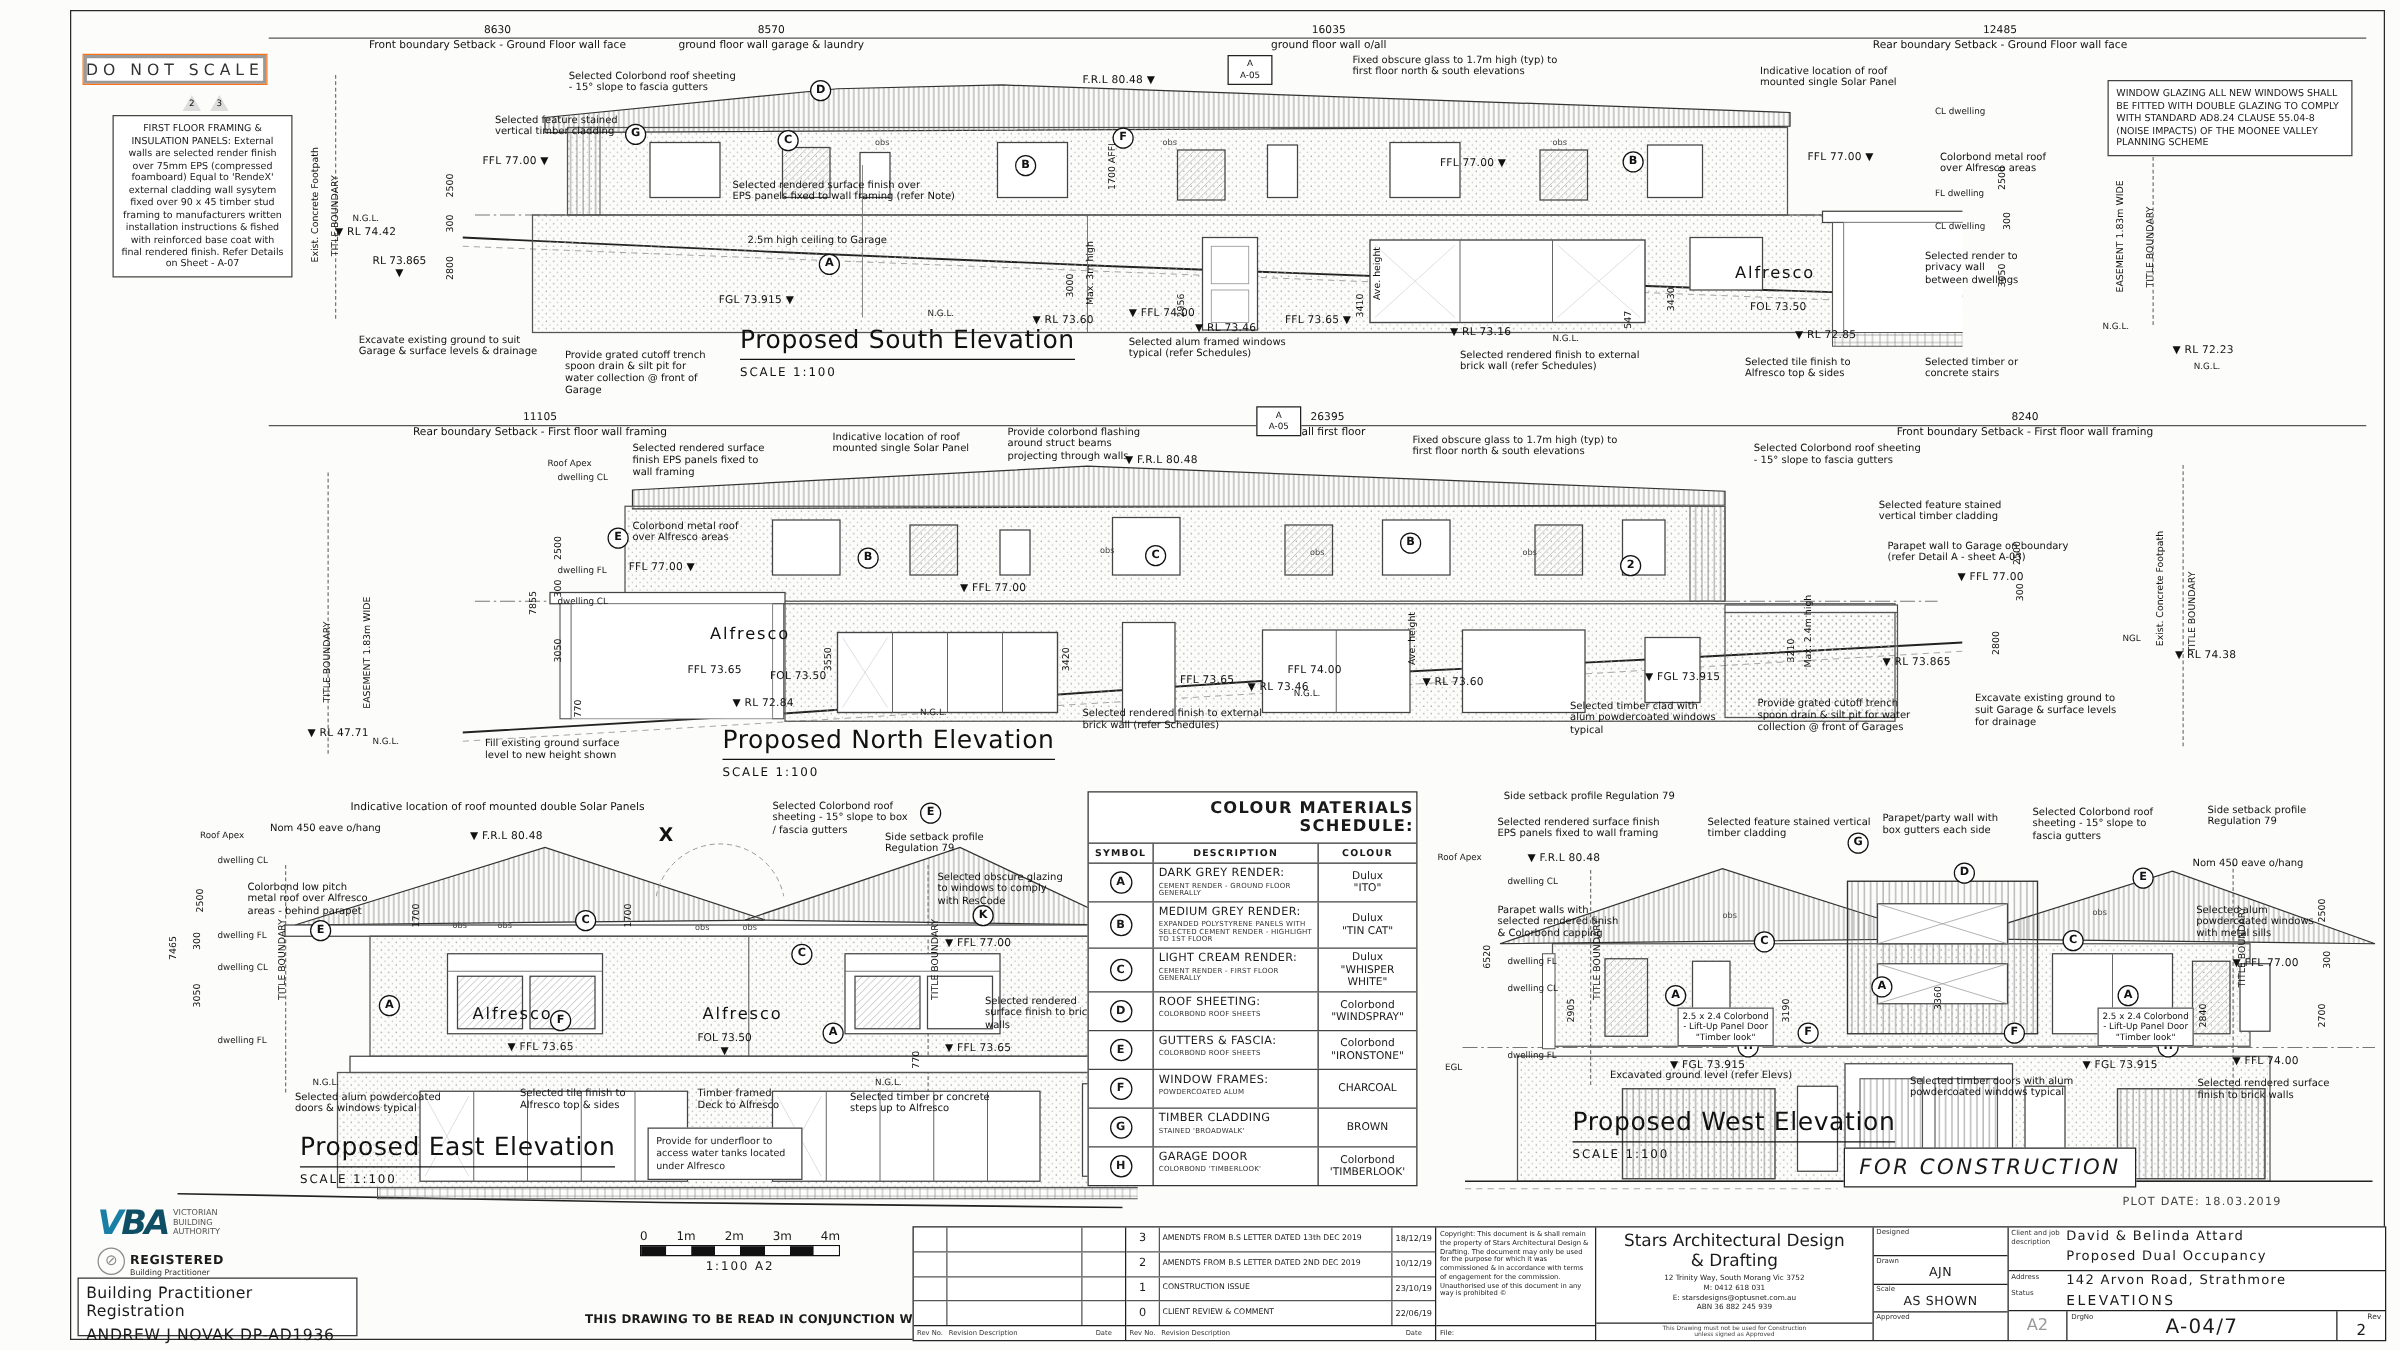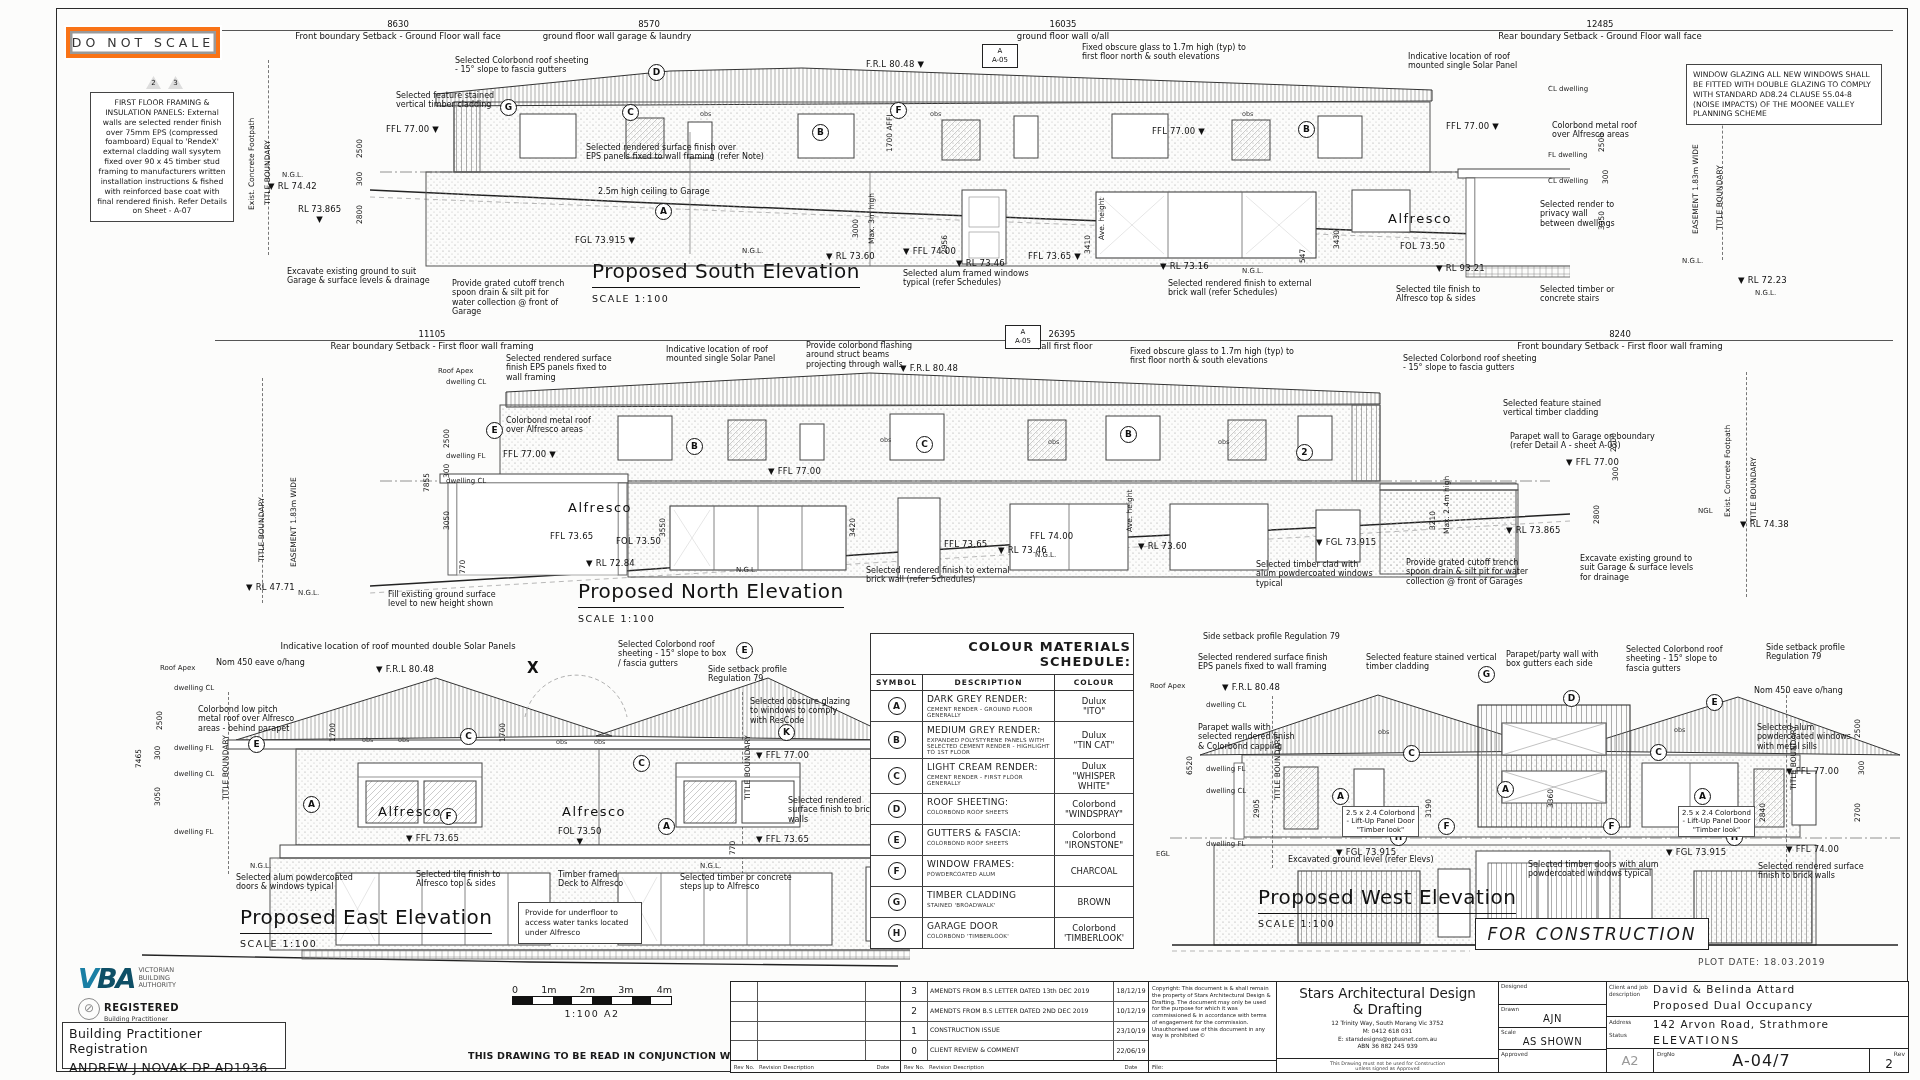--- a/index.html
+++ b/index.html
@@ -114,21 +114,21 @@
   
   .sbar{position:absolute;left:512px;top:984px;width:160px;z-index:40;}
   .sbar-labels{display:flex;justify-content:space-between;font-size:9.5px;margin-bottom:1px;}
   .sbar-bar{display:flex;height:7px;border:1px solid #111;}
   .sbar-bar div{flex:1;}
   .sbar-bar div:nth-child(odd){background:#111;}
   .sbar-bar div:nth-child(even){background:#fff;}
   .sbar-scale{text-align:center;font-size:9.5px;letter-spacing:1.5px;margin-top:3px;}
   .conj{position:absolute;left:468px;top:1050px;width:420px;font-size:9.5px;font-weight:bold;
         letter-spacing:.2px;font-family:"DejaVu Sans",sans-serif;z-index:40;}
-  .dns{position:absolute;left:66px;top:27px;width:146px;height:23px;border:4px solid #f97316;
+  .dns{position:absolute;left:66px;top:43px;width:146px;height:23px;border:1px solid #f97316;
        box-shadow:0 0 0 2px #fff,0 0 0 2.5px #999 inset;text-align:center;font-size:12.5px;
        letter-spacing:4px;color:#333;line-height:23px;background:#fff;z-index:40;}
 </style>
 </head>
 <body>
 
 <div class="page">
   <div class="frame"></div>
 
   <div class="dns">DO NOT SCALE</div>
@@ -381,21 +381,21 @@
     <rect x="398" y="218" width="50" height="80" fill="url(#wvert)" stroke="#555" stroke-width="0.9"></rect>
     <rect x="288" y="224" width="32" height="68" fill="#fff" stroke="#444" stroke-width="1"></rect>
     <rect x="470" y="224" width="32" height="68" fill="#fff" stroke="#444" stroke-width="1"></rect>
     <line x1="22" y1="300" x2="748" y2="300" stroke="#222" stroke-width="1.3"></line>
     <line x1="22" y1="306" x2="320" y2="306" stroke="#999" stroke-width="0.7" stroke-dasharray="5 4"></line>
   </svg>
 
   <div id="annLayer" style="position:absolute;left:0;top:0;width:1920px;height:1080px;pointer-events:none;">
       <div class="ann dim" style="left: 398px; top: 19px;">8630</div>
       <div class="ann dim" style="left: 398px; top: 31px;">Front boundary Setback - Ground Floor wall face</div>
-      <div class="ann dim" style="left: 649px; top: 19px;">8570</div>
+      <div class="ann dim" style="left: 617px; top: 19px;">8570</div>
       <div class="ann dim" style="left: 617px; top: 31px;">ground floor wall garage &amp; laundry</div>
       <div class="ann dim" style="left: 1063px; top: 19px;">16035</div>
       <div class="ann dim" style="left: 1063px; top: 31px;">ground floor wall o/all</div>
       <div class="ann dim" style="left: 1600px; top: 19px;">12485</div>
       <div class="ann dim" style="left: 1600px; top: 31px;">Rear boundary Setback - Ground Floor wall face</div>
       <div class="ann tri" style="left: 146px; top: 76px;">2</div>
       <div class="ann tri" style="left: 168px; top: 76px;">3</div>
       <div class="ann" style="left: 455px; top: 56px;">Selected Colorbond roof sheeting
 - 15° slope to fascia gutters</div>
       <div class="ann mk" style="left: 648px; top: 64px;">D</div>
@@ -443,21 +443,21 @@
       <div class="ann lvl" style="left: 1028px; top: 251px;">FFL  73.65  ▼</div>
       <div class="ann lvl" style="left: 1160px; top: 261px;">▼ RL  73.16</div>
       <div class="ann sm" style="left: 1242px; top: 267px;">N.G.L.</div>
       <div class="ann vt" style="left: 941px; top: 254px;">2956</div>
       <div class="ann vt" style="left: 1084px; top: 254px;">3410</div>
       <div class="ann vt" style="left: 1098px; top: 240px;">Ave. height</div>
       <div class="ann vt" style="left: 1333px; top: 249px;">3430</div>
       <div class="ann vt" style="left: 1299px; top: 263px;">547</div>
       <div class="ann big" style="left: 1388px; top: 211px;">Alfresco</div>
       <div class="ann lvl" style="left: 1400px; top: 241px;">FOL  73.50</div>
-      <div class="ann lvl" style="left: 1436px; top: 263px;">▼ RL  93.21</div>
+      <div class="ann lvl" style="left: 1436px; top: 263px;">▼ RL  72.85</div>
       <div class="ann" style="left: 1552px; top: 121px;">Colorbond metal roof
 over Alfresco areas</div>
       <div class="ann" style="left: 1540px; top: 200px;">Selected render to
 privacy wall
 between dwellings</div>
       <div class="ann sm" style="left: 1548px; top: 85px;">CL  dwelling</div>
       <div class="ann sm" style="left: 1548px; top: 151px;">FL  dwelling</div>
       <div class="ann sm" style="left: 1548px; top: 177px;">CL  dwelling</div>
       <div class="ann vt" style="left: 1598px; top: 152px;">2500</div>
       <div class="ann vt" style="left: 1602px; top: 184px;">300</div>

